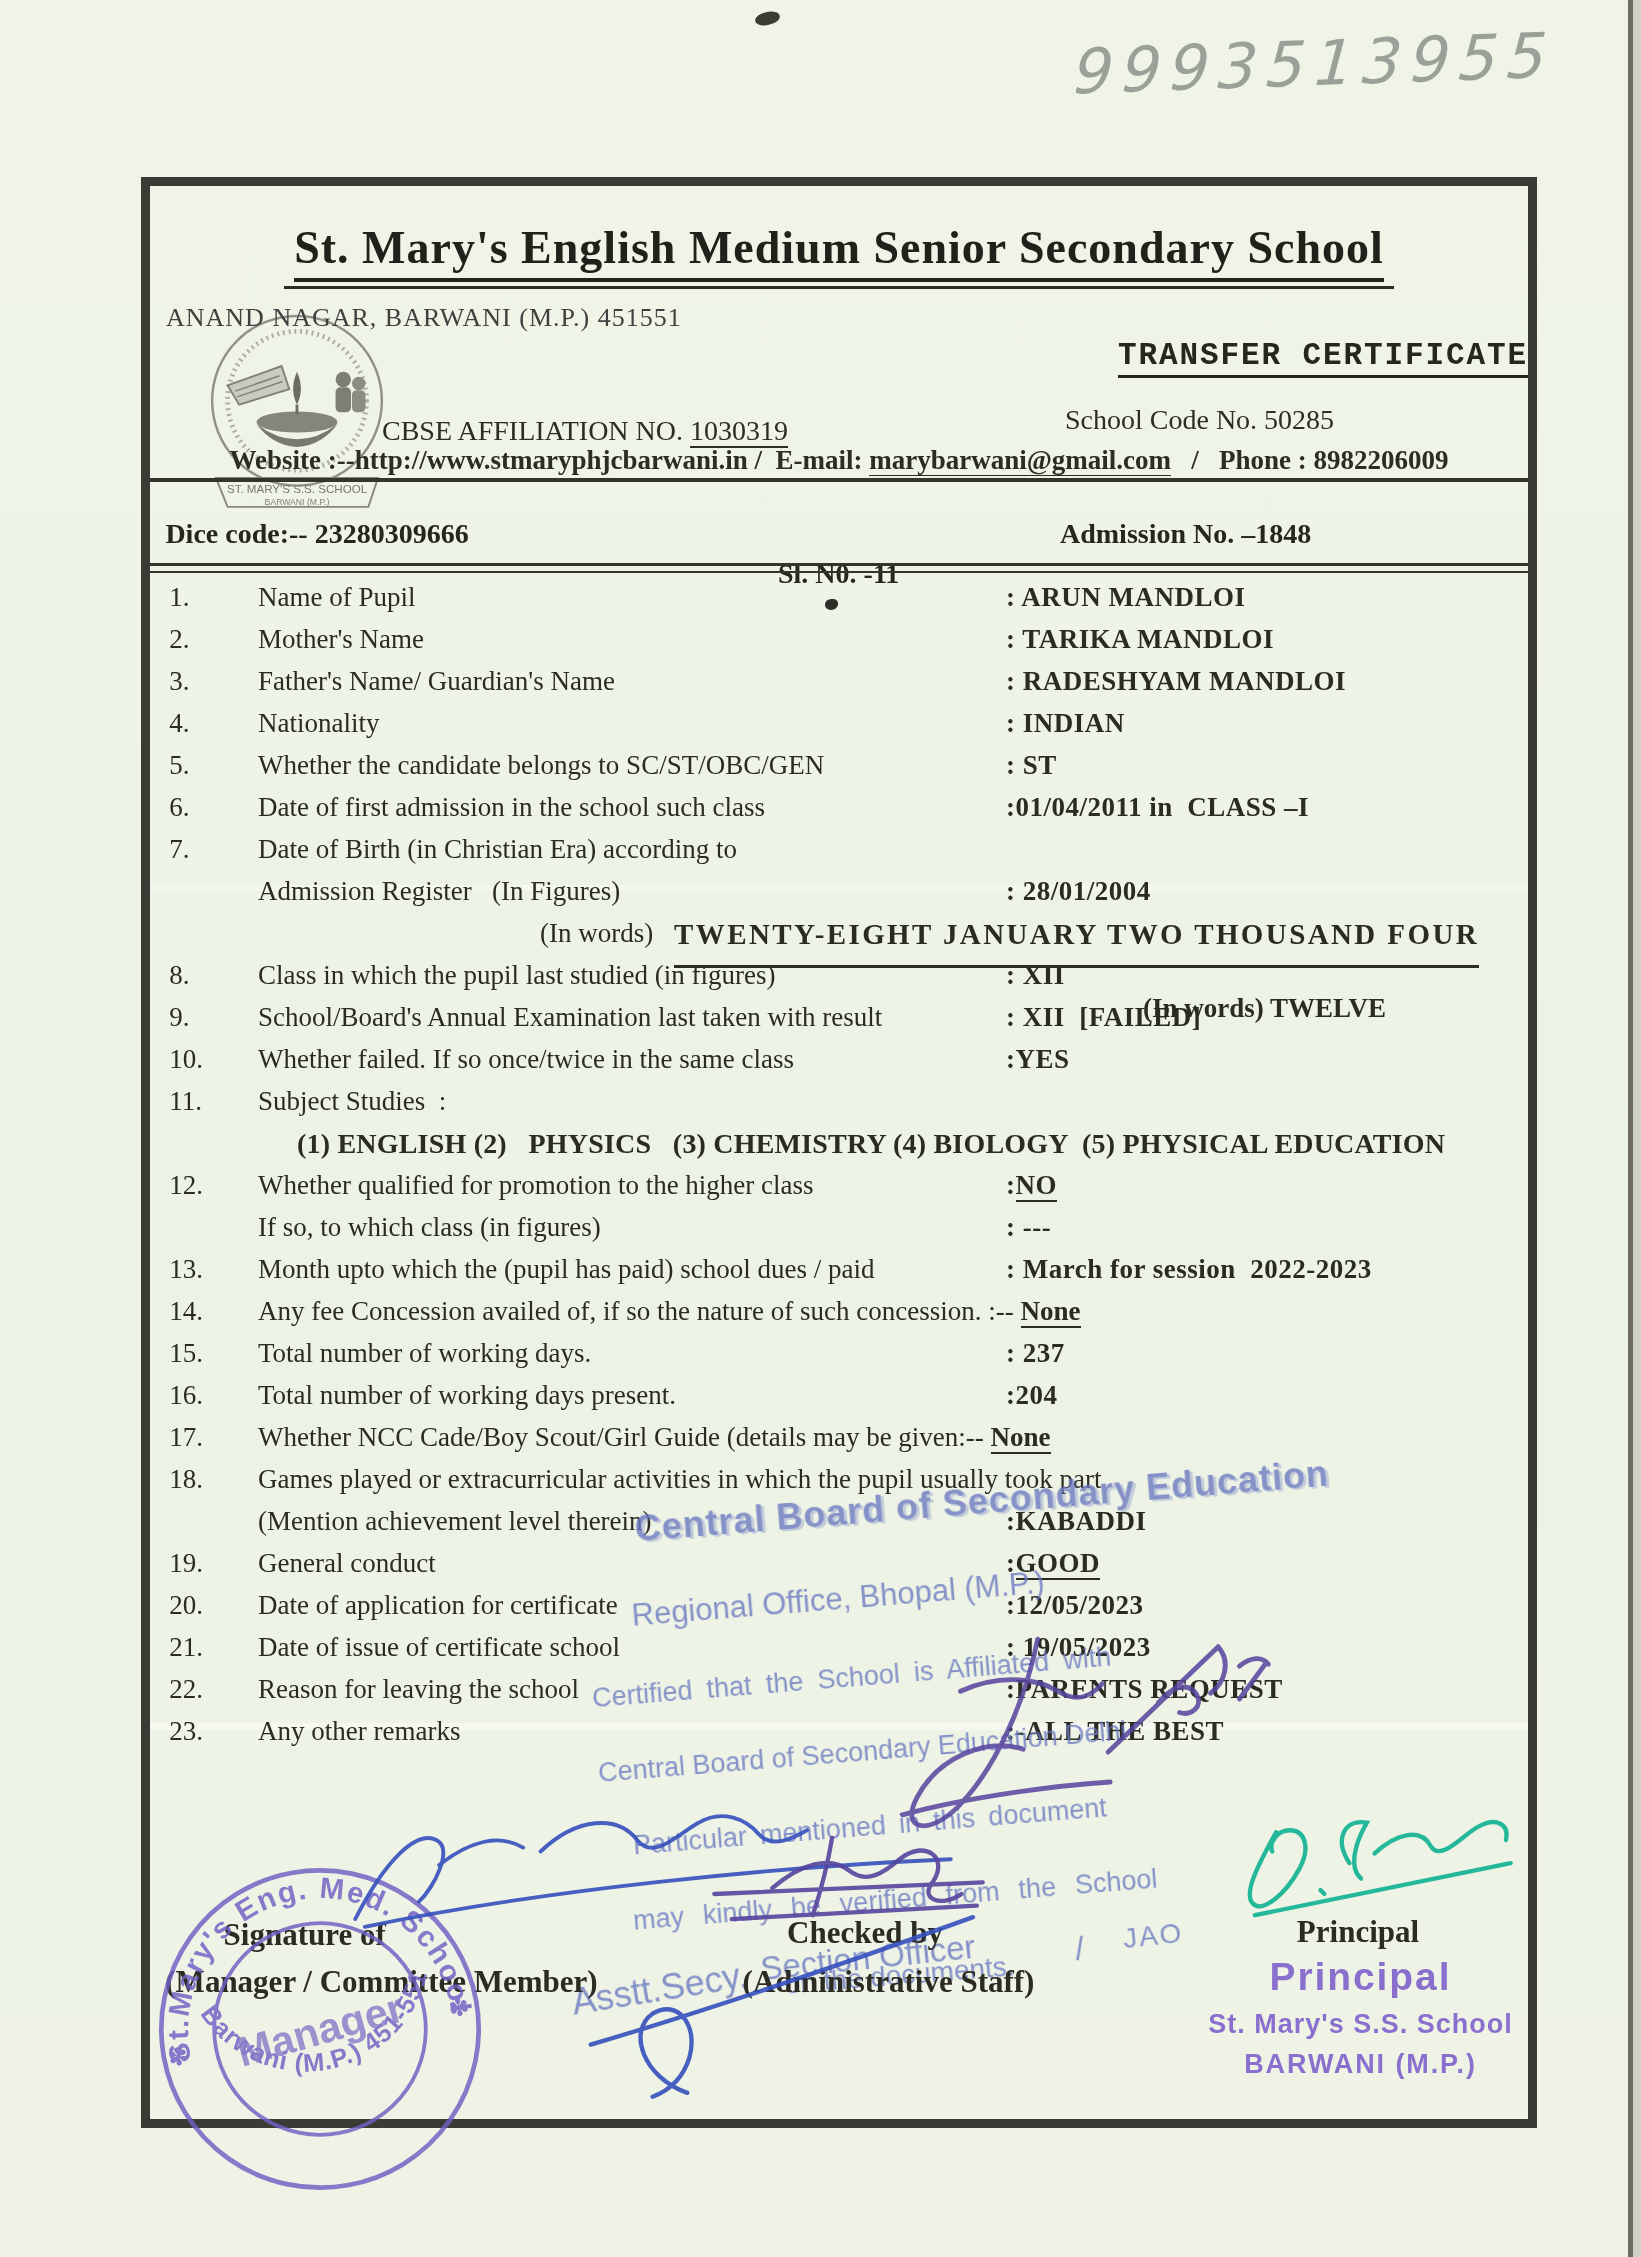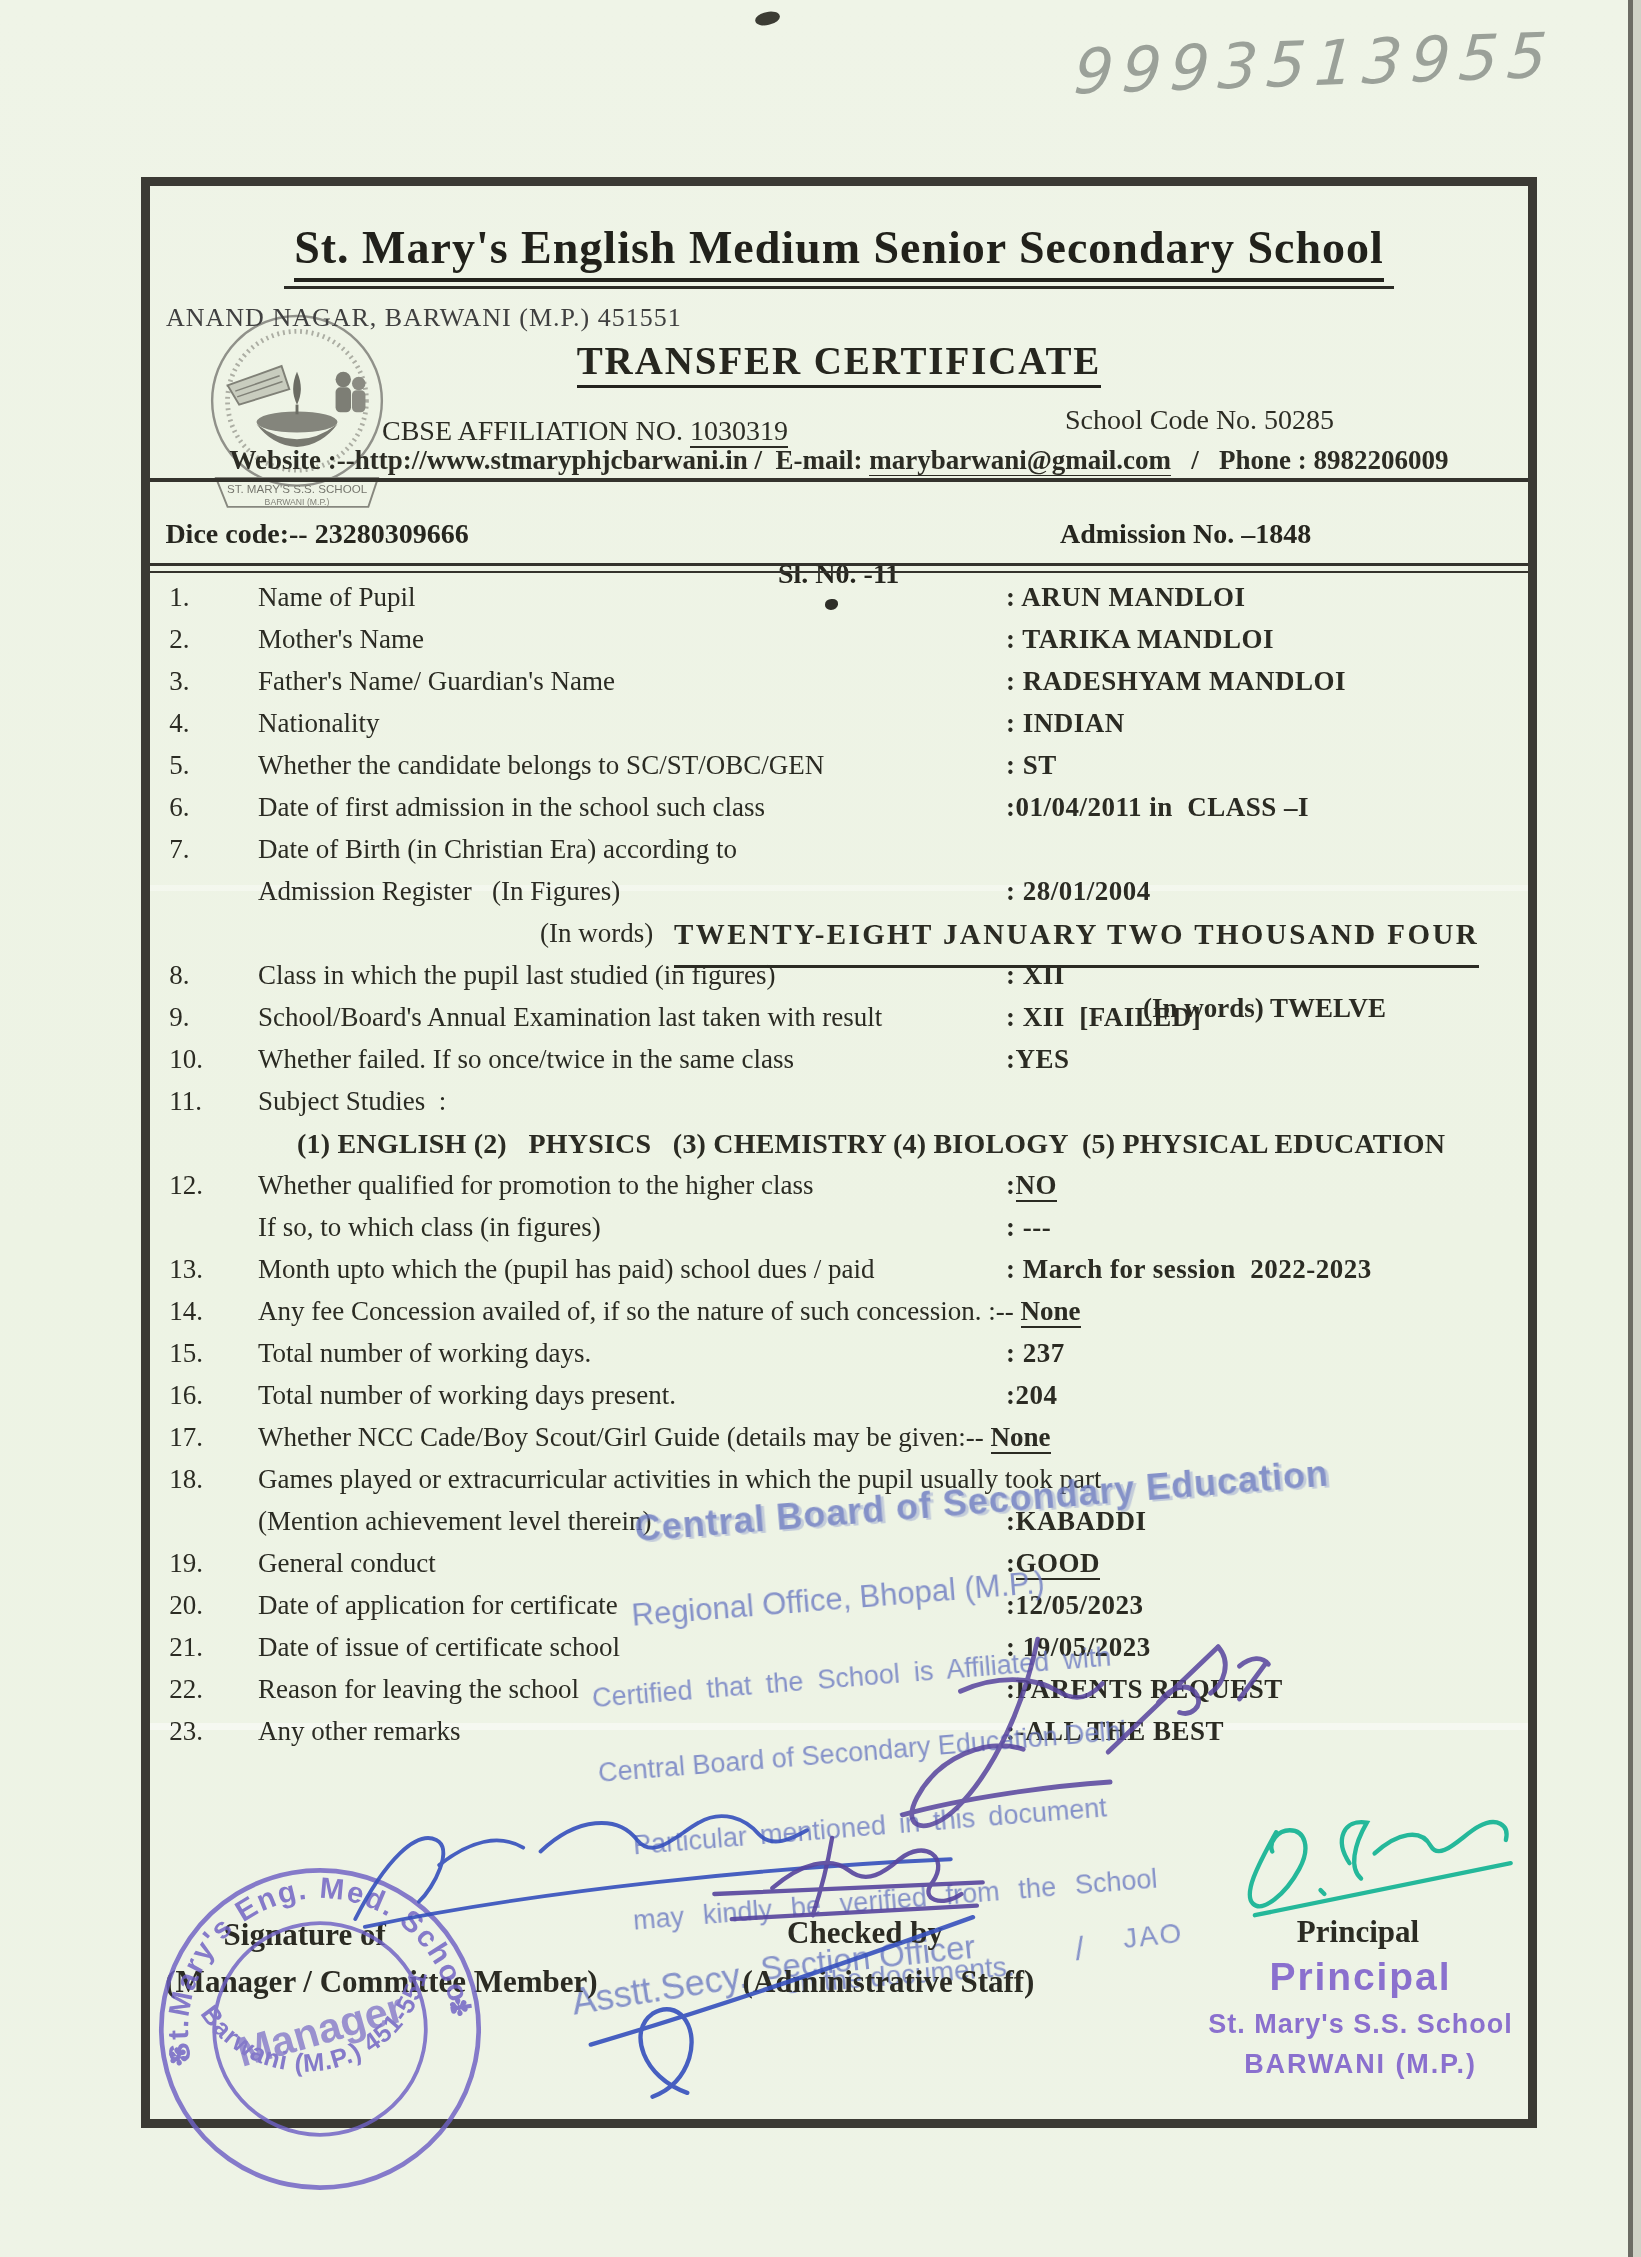--- a/index.html
+++ b/index.html
@@ -31,21 +31,21 @@
     position:absolute; left:141px; top:177px; width:1396px; height:1951px;
     border:9.7px solid #3b3a34;
   }
 
   
   .h-name { position:absolute; top:35px; left:0; width:100%; text-align:center;
     font-size:46px; font-weight:bold; letter-spacing:1px; color:#21211b; }
   .h-name .uwrap { display:inline-block; border-bottom:4.8px solid #23231d; padding-bottom:4px; position:relative; }
   .h-name .uwrap::after { content:""; position:absolute; left:-9.7px; right:-9.7px; bottom:-10.6px; height:2.9px; background:#2c2c26; }
   .h-addr { position:absolute; top:117px; left:16px; width:100%; text-align:left; font-size:26px; letter-spacing:1px; color:#404040; }
-  .h-title { position:absolute; top:152px; left:0; width:100%; text-align:center; font-size:39px; font-weight:bold; letter-spacing:1.9px; }
+  .h-title { position:absolute; top:152px; left:0; width:100%; text-align:right; font-size:31px; font-weight:bold; letter-spacing:1.9px;font-family:Liberation Mono, monospace; }
   .h-title .uwrap { display:inline-block; border-bottom:3.9px solid #23231d; padding-bottom:1.9px; }
   .h-cbse { position:absolute; top:218px; left:0; width:100%; font-size:28px; color:#2c2c24; }
   .h-cbse .aff { position:absolute; left:232px; top:11px; white-space:pre; }
   .h-cbse .aff b { font-weight:normal; border-bottom:2.9px solid #2c2c24; }
   .h-cbse .code { position:absolute; left:915px; top:0; white-space:pre; }
   .h-web { position:absolute; top:259px; left:0; width:100%; text-align:center; font-size:27px; white-space:pre; color:#2c2c24;font-weight:bold; }
   .h-web .email { border-bottom:1.9px solid #2c2c24; }
 
   .logo { position:absolute; left:39px; top:118px; width:216px; height:236px; opacity:.85; }
 

